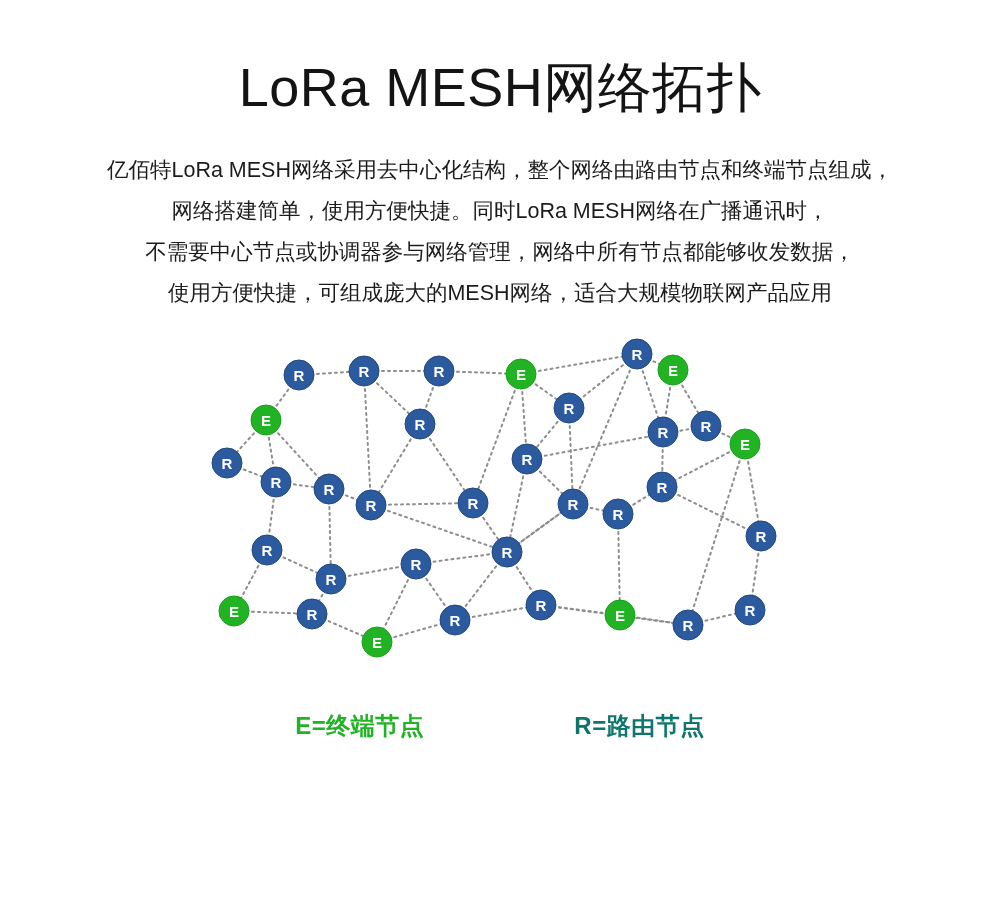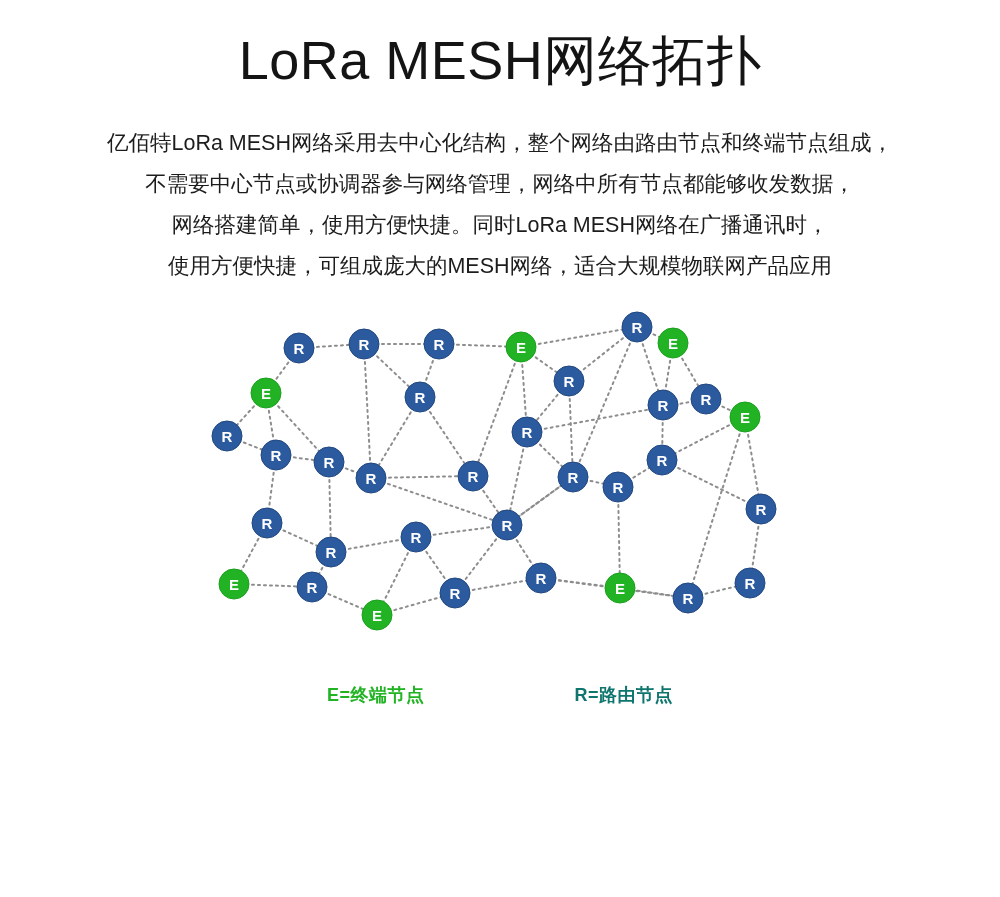--- a/index.html
+++ b/index.html
@@ -21,21 +21,21 @@
     position: relative;
     background: #ffffff;
   }
   .title {
     text-align: center;
     font-size: 54px;
     font-weight: 400;
     letter-spacing: 0.5px;
     color: #141414;
     margin: 0;
-    padding-top: 31px;
+    padding-top: 58px;
     line-height: 1.08;
     font-family: "Liberation Sans", "DejaVu Sans", sans-serif;
   }
   .intro {
     margin: 8px;
     padding: 26px 30px 0 30px;
     text-align: center;
     font-size: 21.5px;
     line-height: 41px;
     color: #1c1c1c;
@@ -57,21 +57,21 @@
     height: 360px;
   }
   .legend {
     display: flex;
     justify-content: center;
     align-items: center;
     gap: 150px;
     margin-top: 18px;
   }
   .legend-item {
-    font-size: 18px;
+    font-size: 24px;
     font-weight: 700;
     letter-spacing: 0.5px;
     white-space: nowrap;
   }
   .legend-terminal { color: #22b324; }
   .legend-router { color: #0f766e; }
   .node-label {
     font-family: "Liberation Sans", "DejaVu Sans", sans-serif;
     font-weight: 700;
     fill: #ffffff;
@@ -83,22 +83,22 @@
 </style>
 </head>
 <body>
 
 <div class="page">
 
   <h1 class="title">LoRa MESH网络拓扑</h1>
 
   <div class="intro">
     <span class="intro-line">亿佰特LoRa MESH网络采用去中心化结构，整个网络由路由节点和终端节点组成，</span>
+    <span class="intro-line">网络搭建简单，使用方便快捷。同时LoRa MESH网络在广播通讯时，</span>
     <span class="intro-line">不需要中心节点或协调器参与网络管理，网络中所有节点都能够收发数据，</span>
-    <span class="intro-line">网络搭建简单，使用方便快捷。同时LoRa MESH网络在广播通讯时，</span>
     <span class="intro-line">使用方便快捷，可组成庞大的MESH网络，适合大规模物联网产品应用</span>
   </div>
 
   <div class="diagram-wrap">
     <svg id="mesh-svg" viewBox="0 380 1000 360" xmlns="http://www.w3.org/2000/svg">
       <g id="edge-layer">
           <line x1="299" y1="423" x2="364" y2="419" stroke="#8d8d8d" stroke-width="2" stroke-dasharray="2,4" stroke-linecap="round"></line>
           <line x1="299" y1="423" x2="266" y2="468" stroke="#8d8d8d" stroke-width="2" stroke-dasharray="2,4" stroke-linecap="round"></line>
           <line x1="364" y1="419" x2="439" y2="419" stroke="#8d8d8d" stroke-width="2" stroke-dasharray="2,4" stroke-linecap="round"></line>
           <line x1="364" y1="419" x2="420" y2="472" stroke="#8d8d8d" stroke-width="2" stroke-dasharray="2,4" stroke-linecap="round"></line>

